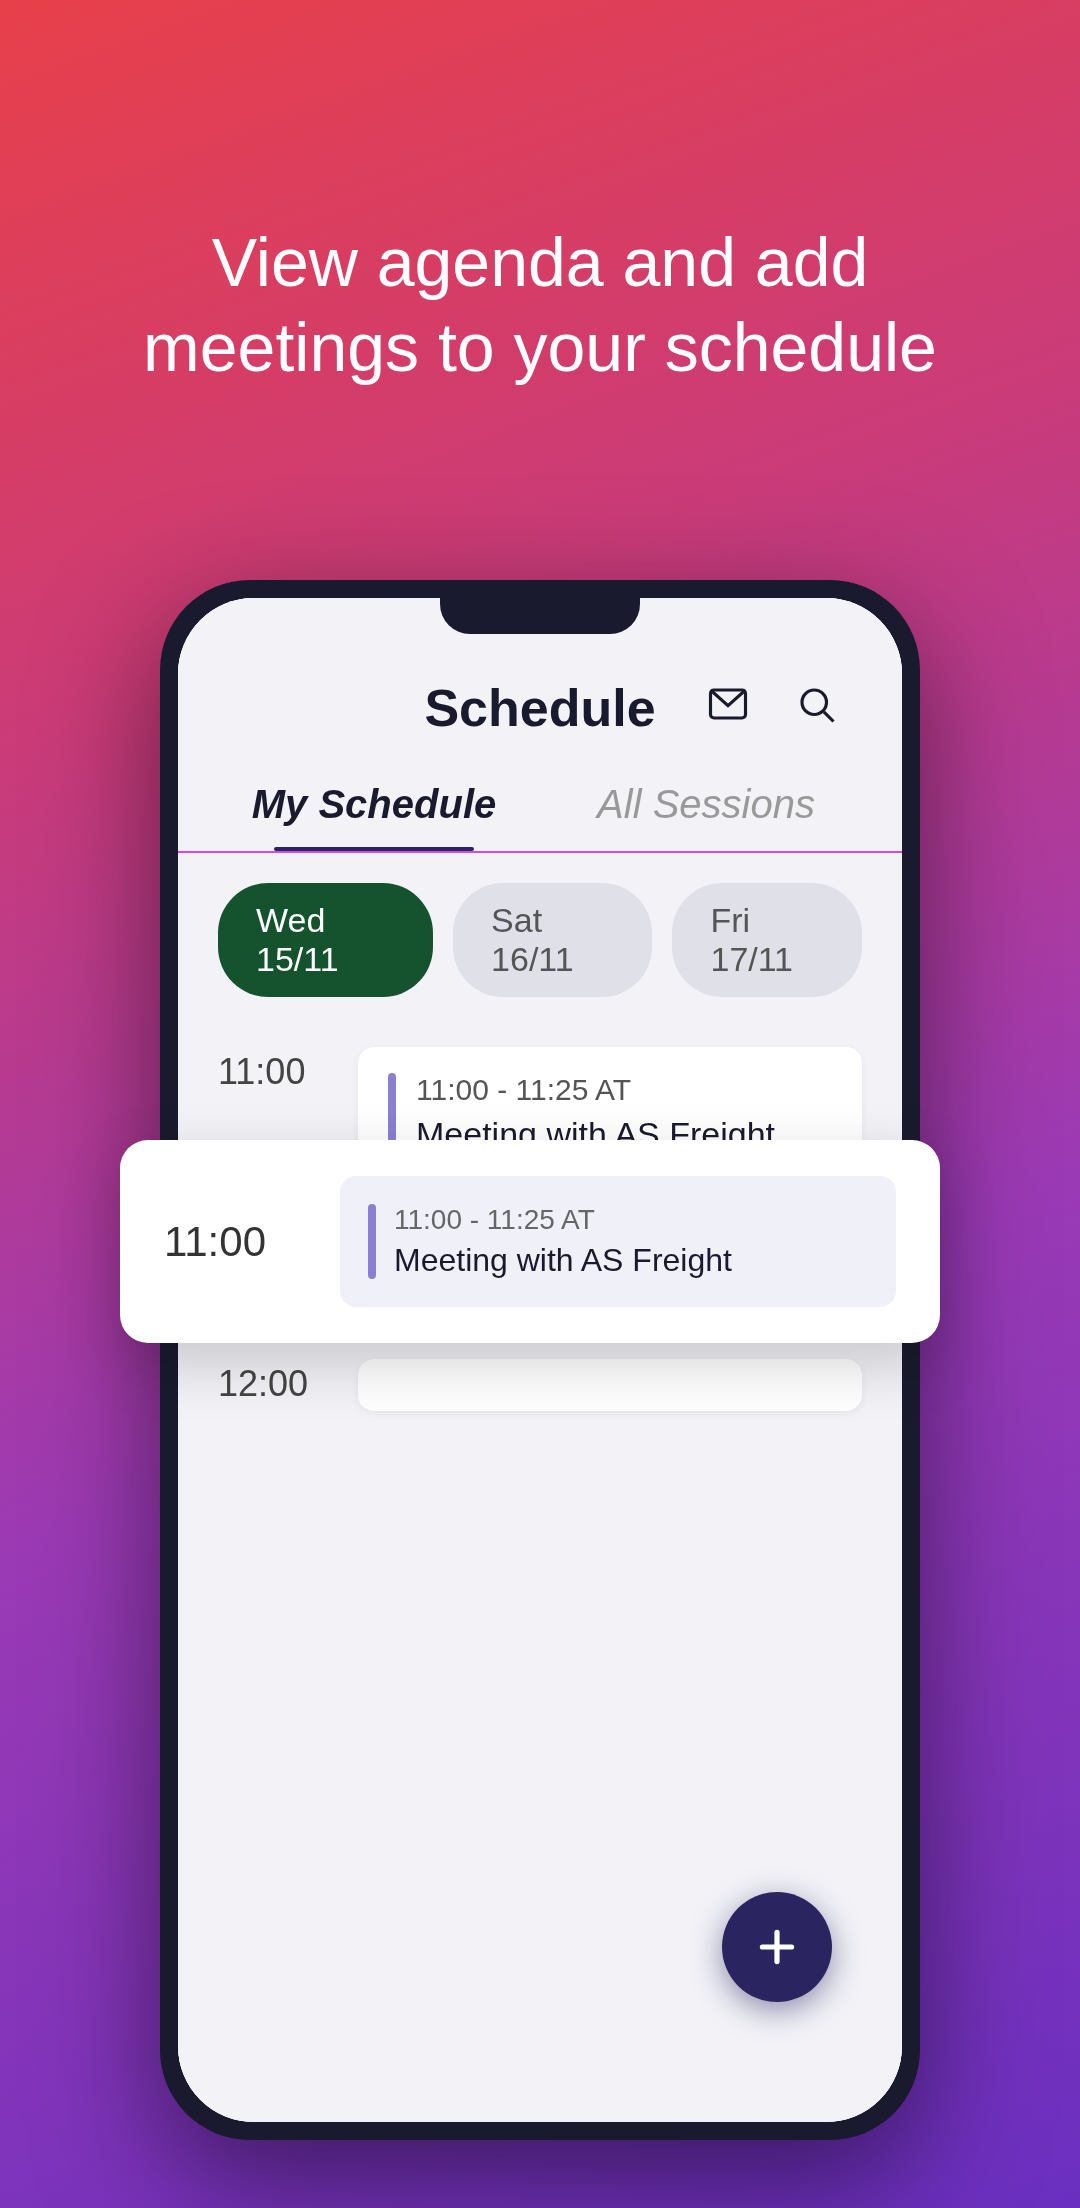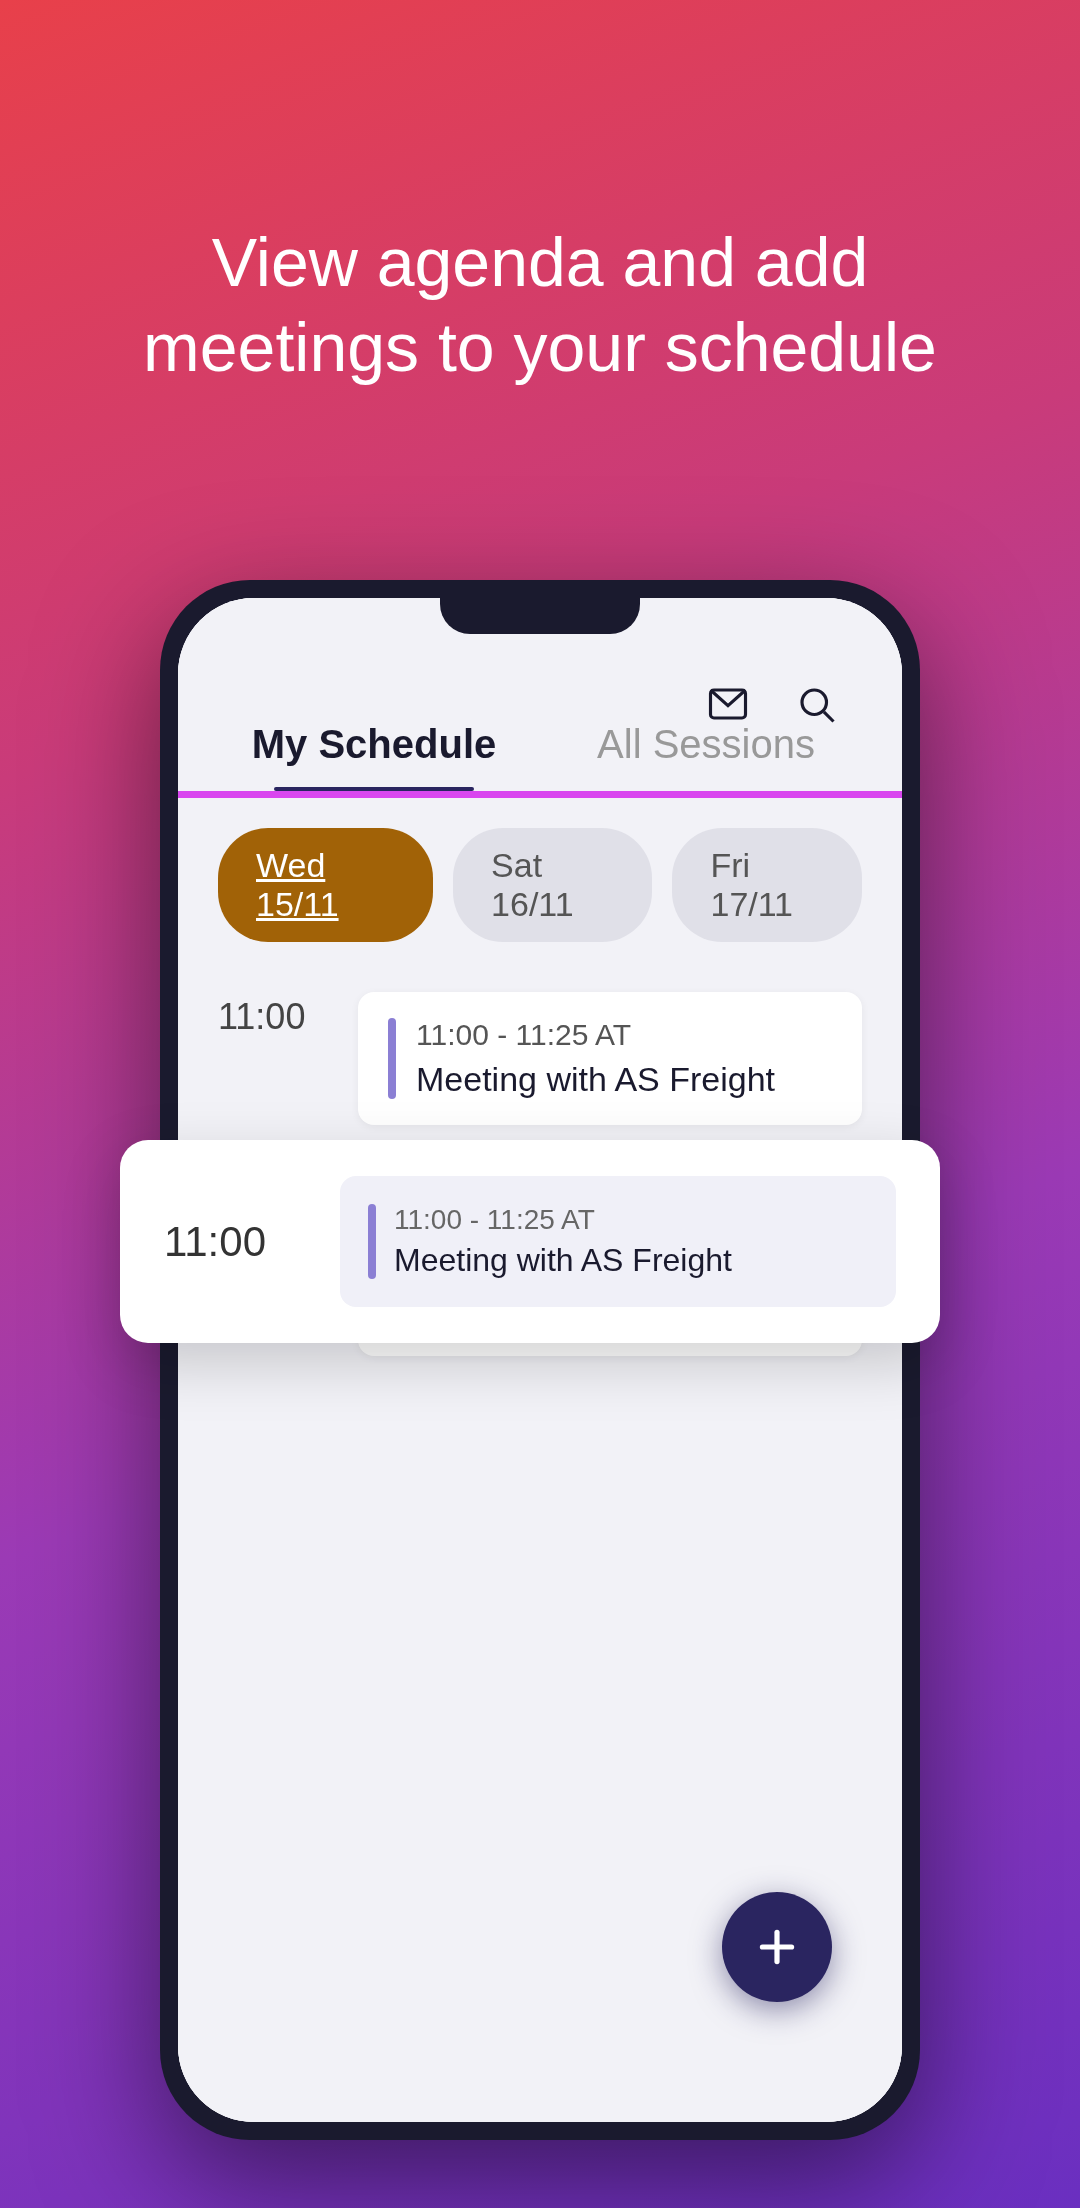--- a/index.html
+++ b/index.html
@@ -114,21 +114,22 @@
     .header-icon svg {
       width: 42px;
       height: 42px;
     }
 
     
     .tabs-container {
       display: flex;
       background: #f2f2f7;
       padding: 0 30px;
-      border-bottom: 7px solid #d946ef;
+      border-bottom: 2px solid #d946ef;
+      font-style: italic;
     }
 
     .tab {
       flex: 1;
       text-align: center;
       padding: 24px 0;
       font-size: 40px;
       font-weight: 500;
       color: #999;
       position: relative;
@@ -161,23 +162,22 @@
 
     .date-pill {
       padding: 18px 38px;
       border-radius: 50px;
       font-size: 34px;
       font-weight: 500;
       cursor: pointer;
     }
 
     .date-pill.active {
-      background: #a16207;
+      background: #14532d;
       color: white;
-      text-decoration: underline;
     }
 
     .date-pill.inactive {
       background: #e0e0e8;
       color: #555;
     }
 
     
     .schedule-list {
       flex: 1;
@@ -336,20 +336,21 @@
 
 <div class="hero-text">View agenda and add meetings to your schedule</div>
 
 <div class="phone-wrapper">
   <div class="phone-frame">
     <div class="phone-notch"></div>
     <div class="phone-screen">
       <div class="app-content">
 
         <div class="app-header">
+          <span class="app-header-title">Schedule</span>
           <div class="header-icons">
             <div class="header-icon">
               <svg viewBox="0 0 24 24" fill="none" stroke="currentColor" stroke-width="1.8">
                 <rect x="2" y="4" width="20" height="16" rx="2"></rect>
                 <polyline points="2,4 12,13 22,4"></polyline>
               </svg>
             </div>
             <div class="header-icon">
               <svg viewBox="0 0 24 24" fill="none" stroke="currentColor" stroke-width="1.8">
                 <circle cx="11" cy="11" r="7"></circle>

